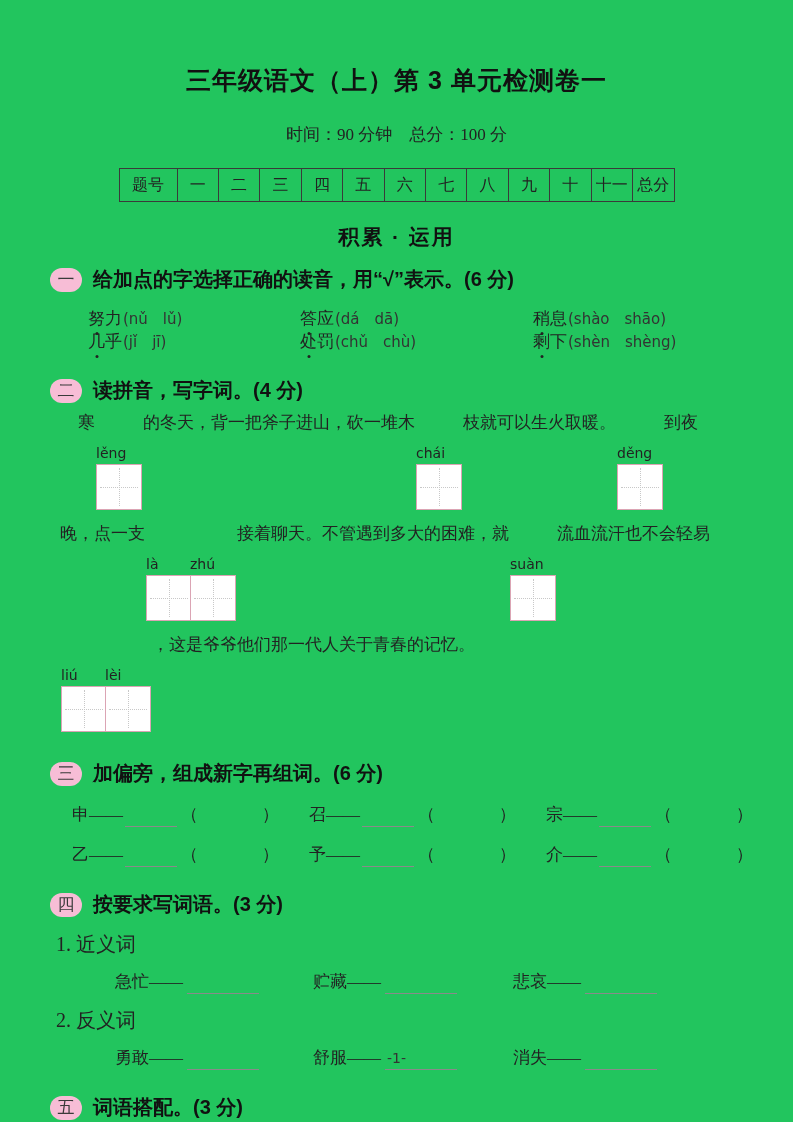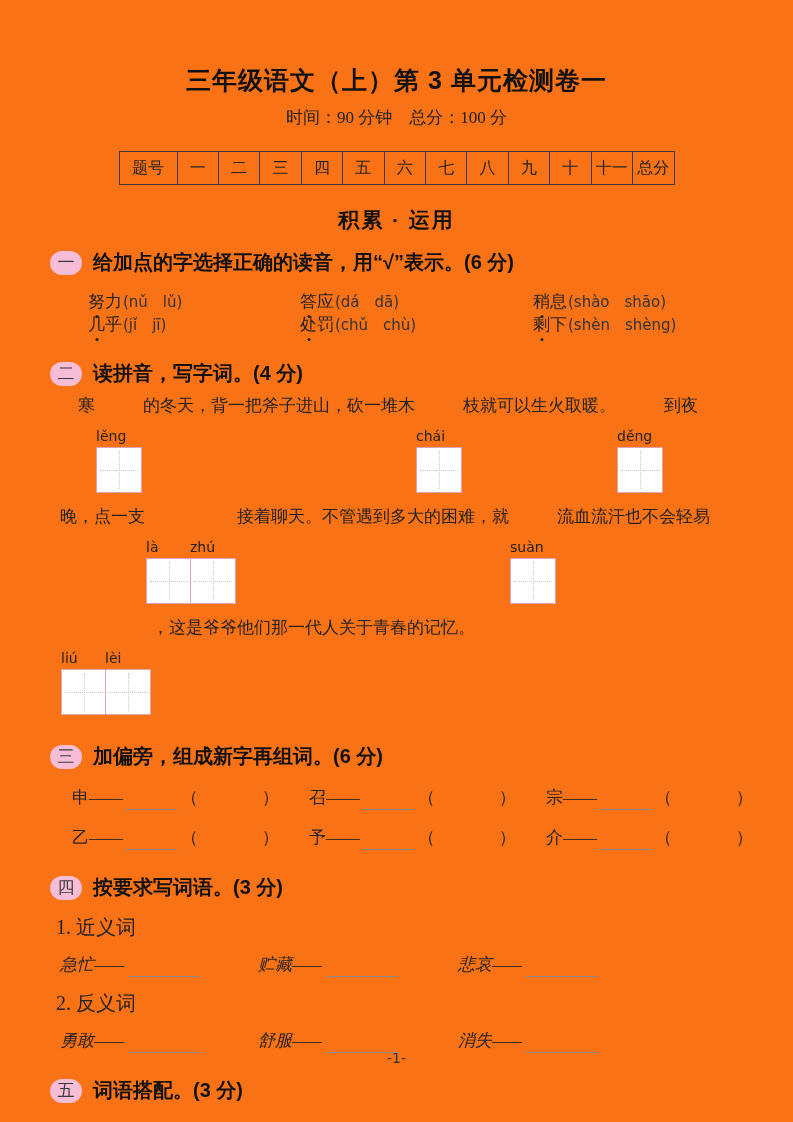--- a/index.html
+++ b/index.html
@@ -1,38 +1,38 @@
 <!DOCTYPE html>
 <html><head>
 <meta charset="utf-8">
 <style>
   * { margin:0; padding:0; box-sizing:border-box; }
   html,body { background:#ffffff; }
   .page {
     position:relative;
     width:793px; height:1122px;
     margin:0 auto;
-    background:#f97316;
+    background:#22c55e;
     overflow:hidden;
     font-family:"Liberation Serif","DejaVu Serif",serif;
     color:#1c1c1c;
     padding-top:64px;
   }
   
   .title {
     text-align:center;
     font-family:"Liberation Sans","DejaVu Sans",sans-serif;
     font-weight:bold;
     font-size:25px;
     letter-spacing:1px;
     color:#111;
   }
   .subtitle {
     text-align:center;
-    margin-top:9px;
+    margin-top:26px;
     font-size:17px;
     color:#222;
   }
   
   table.score-table {
     border-collapse:collapse;
     margin:22px auto 0;
     table-layout:fixed;
     width:556px;
   }
@@ -119,22 +119,22 @@
   
   .q3-grid {
     margin:16px 0 0 72px;
     display:grid;
     grid-template-columns:237px 237px 1fr;
     row-gap:16px;
   }
   
   .q4-sub { margin:13px 0 0 56px; font-size:20px; color:#222; }
   .q4-row {
-    margin:12px 0 0 60px;
-    display:grid; grid-template-columns:198px 200px 1fr;font-style:italic;
+    margin:12px 0 0 115px;
+    display:grid; grid-template-columns:198px 200px 1fr;
   }
   
   .footer {
     position:absolute; left:0; right:0; top:1050px;
     text-align:center; font-size:14px; color:#333;
     font-family:"DejaVu Sans","Liberation Sans",sans-serif;
   }
 </style>
 </head>
 <body>

